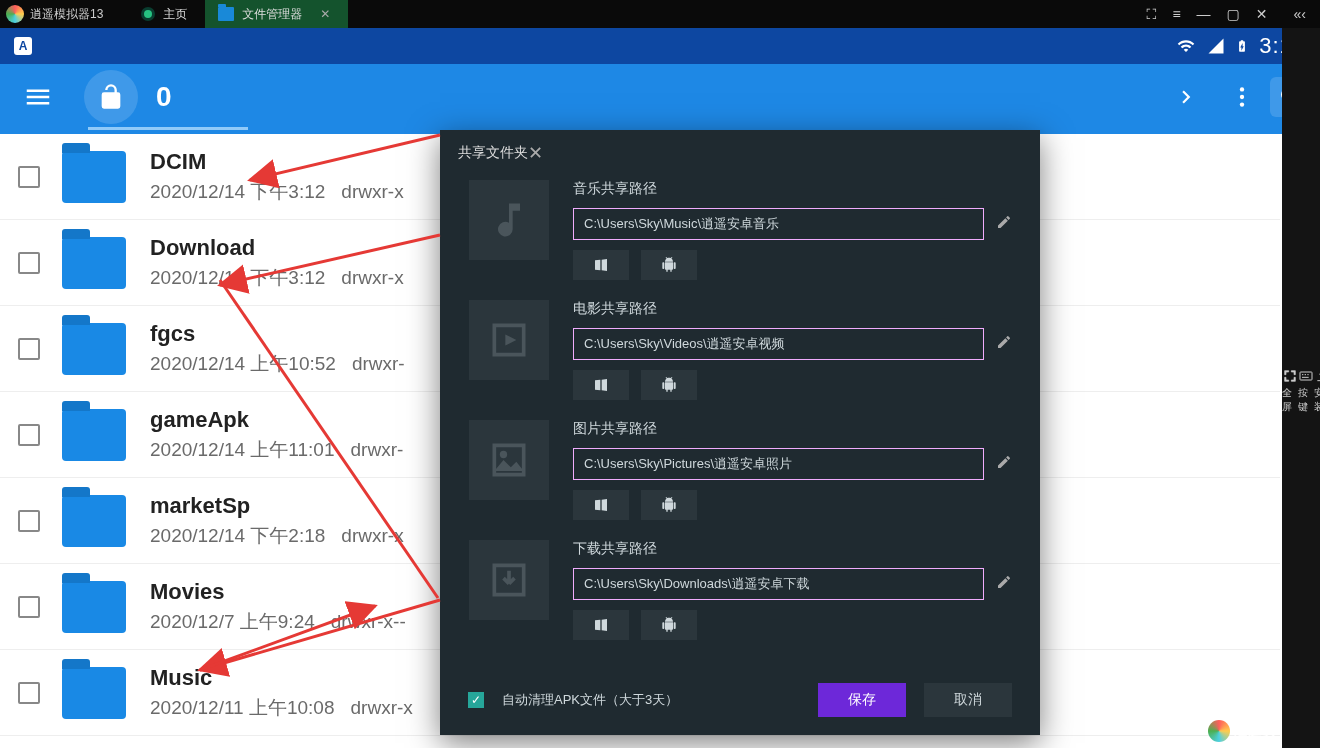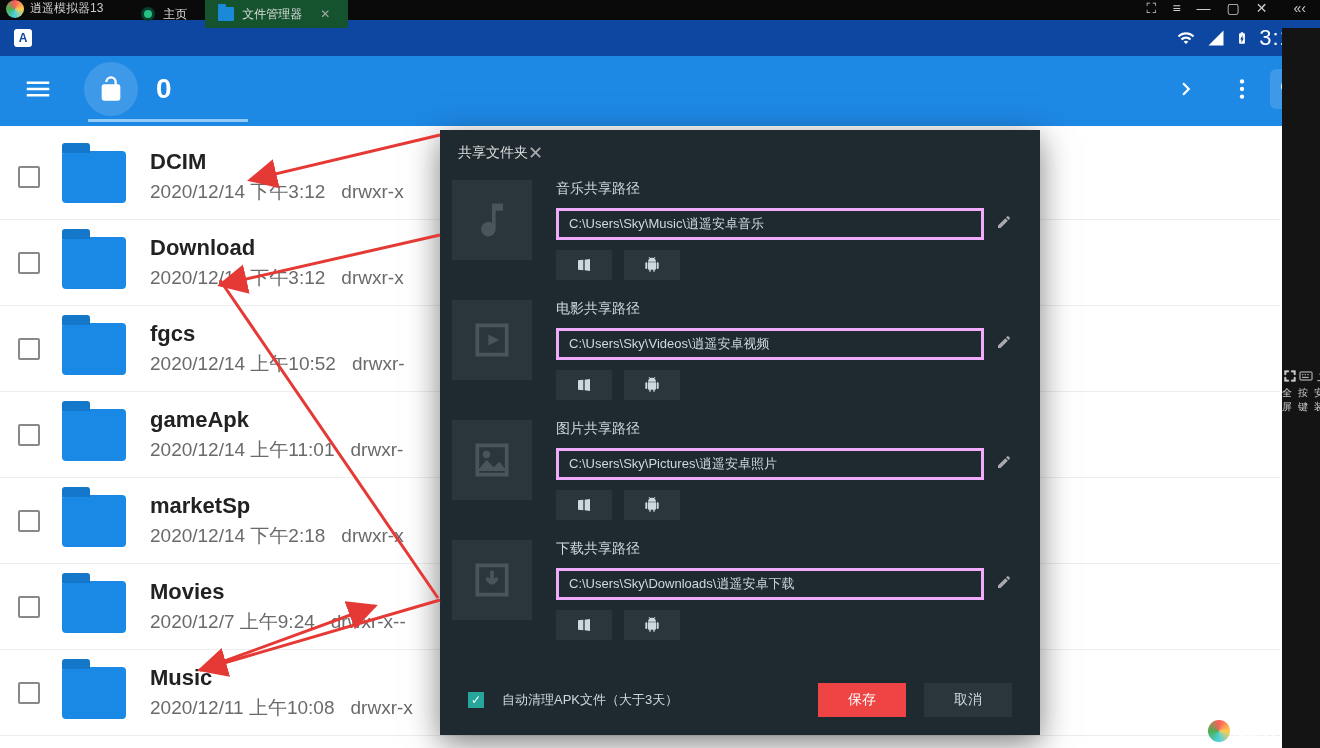--- a/index.html
+++ b/index.html
@@ -1,19 +1,19 @@
 <!DOCTYPE html>
 <html><head>
 <meta charset="utf-8">
 <style>
 * { margin: 0; padding: 0; box-sizing: border-box; font-family: "Microsoft YaHei", Arial, sans-serif; }
 body { width: 1320px; height: 748px; background: #ffffff; overflow: hidden; position: relative; }
 
 
-.titlebar { height: 20px; background: #0a0a0a; display: flex; align-items: flex-start; color: #ddd; font-size: 12px; }
+.titlebar { height: 28px; background: #0a0a0a; display: flex; align-items: center; color: #ddd; font-size: 12px; }
 .titlebar .logo { width: 18px; height: 18px; margin: 0 6px; background: conic-gradient(#ff5c5c,#ffcc4d,#4dd0e1,#4caf50,#ff5c5c); border-radius: 50%; }
 .titlebar .emulator-name { color: #ccc; margin-right: 20px; }
 .titlebar .tab { display: flex; align-items: center; padding: 0 18px; height: 28px; gap: 8px; }
 .titlebar .tab.active { background: #14532d; padding-left: 13px; }
 .titlebar .tab .dot { width: 14px; height: 14px; border-radius: 50%; background: #1b2a36; display: flex; align-items: center; justify-content: center; }
 .titlebar .tab .dot.green { background: #093d2f; }
 .titlebar .tab .dot-core { width: 8px; height: 8px; border-radius: 50%; background: #33c1d1; }
 .titlebar .tab .dot.green .dot-core { background: #26c281; }
 .titlebar .tab .folder-ico { width: 16px; height: 14px; background: #1989d8; border-radius: 1px; position: relative; }
 .titlebar .tab .folder-ico::before { content:""; position:absolute; top:-3px; left:0; width:8px; height:3px; background:#1989d8; border-radius:1px 1px 0 0;}
@@ -52,37 +52,37 @@
 .right-sidebar { position: absolute; right: 0; top: 28px; bottom: 0; width: 38px; background: #141414; display: flex; flex-direction: row; align-items: center; color: #ccc; font-size: 10px; gap: 0; padding-top: 6px;}
 .right-sidebar .sb-item { display:flex; flex-direction:column; align-items:center; gap:2px; padding:6px 0; cursor:pointer; width:100%; }
 .right-sidebar .sb-item svg { width:16px; height:16px; fill:#ccc; stroke:#ccc; }
 .right-sidebar .sb-spacer { flex: 1; }
 .right-sidebar .nav-btn { padding: 10px 0; }
 
 
 .dialog { position: absolute; left: 440px; top: 130px; width: 600px; height: 605px; background: #1f2a30; color: #ddd; display:flex; flex-direction:column; z-index: 5; box-shadow: 0 8px 30px rgba(0,0,0,0.5); }
 .dialog-header { display:flex; align-items:center; justify-content:flex-start; padding: 12px 18px; font-size: 14px; }
 .dialog-header .close { cursor:pointer; font-size:18px; color:#aaa; }
-.dialog-body { flex:1; overflow:auto; padding: 4px 28px 0 12px; }
+.dialog-body { flex:1; overflow:auto; padding: 4px 28px 0 29px; }
 .share-section { display:flex; gap: 24px; margin-bottom: 20px; }
 .share-section .big-icon { width: 80px; height: 80px; background: #2b363c; display:flex; align-items:center; justify-content:center; }
 .share-section .big-icon svg { width:44px; height:44px; fill:#4a555b; }
 .share-section .rhs { flex:1; }
 .share-section .label { font-size: 14px; color:#cfd8dc; margin-bottom: 10px; }
 .path-row { display:flex; align-items:center; gap: 12px; margin-bottom: 10px;}
-.path-input { flex:1; height: 32px; background: transparent; border: 3px solid #f0abfc; color:#cfd8dc; padding: 0 10px; font-size: 13px; }
+.path-input { flex:1; height: 32px; background: transparent; border: 1px solid #f0abfc; color:#cfd8dc; padding: 0 10px; font-size: 13px; }
 .edit-btn { color:#aaa; cursor:pointer; }
 .os-buttons { display:flex; gap: 12px; }
 .os-btn { width: 56px; height: 30px; background:#2b363c; display:flex; align-items:center; justify-content:center; cursor:pointer; }
 .os-btn svg { width:16px; height:16px; fill:#cfd8dc; }
 .dialog-footer { display:flex; align-items:center; padding: 12px 28px 18px; gap: 18px; }
 .dialog-footer .chk { width:16px; height:16px; background:#26a69a; display:flex; align-items:center; justify-content:center; color:#fff; font-size:12px; }
 .dialog-footer .chk-label { font-size:13px; color:#cfd8dc; flex:1; }
 .dialog-footer .btn { width: 88px; height: 34px; display:flex; align-items:center; justify-content:center; font-size:14px; cursor:pointer; }
-.btn-save { background:#ef4444; color:#fff; }
+.btn-save { background:#6d28d9; color:#fff; }
 .btn-cancel { background:#2b363c; color:#cfd8dc; }
 
 
 .arrow-overlay { position:absolute; top:130px; left:0; width:1040px; height:620px; pointer-events:none; z-index:6;}
 
 .brand-logo { position:absolute; right:44px; bottom:6px; display:flex; align-items:center; gap:4px; color:#fff; font-size:14px;}
 .brand-logo .logo-c { width:22px; height:22px; background: conic-gradient(#ff5c5c,#ffcc4d,#4dd0e1,#4caf50,#ff5c5c); border-radius:50%; }
 </style>
 </head>
 <body>

